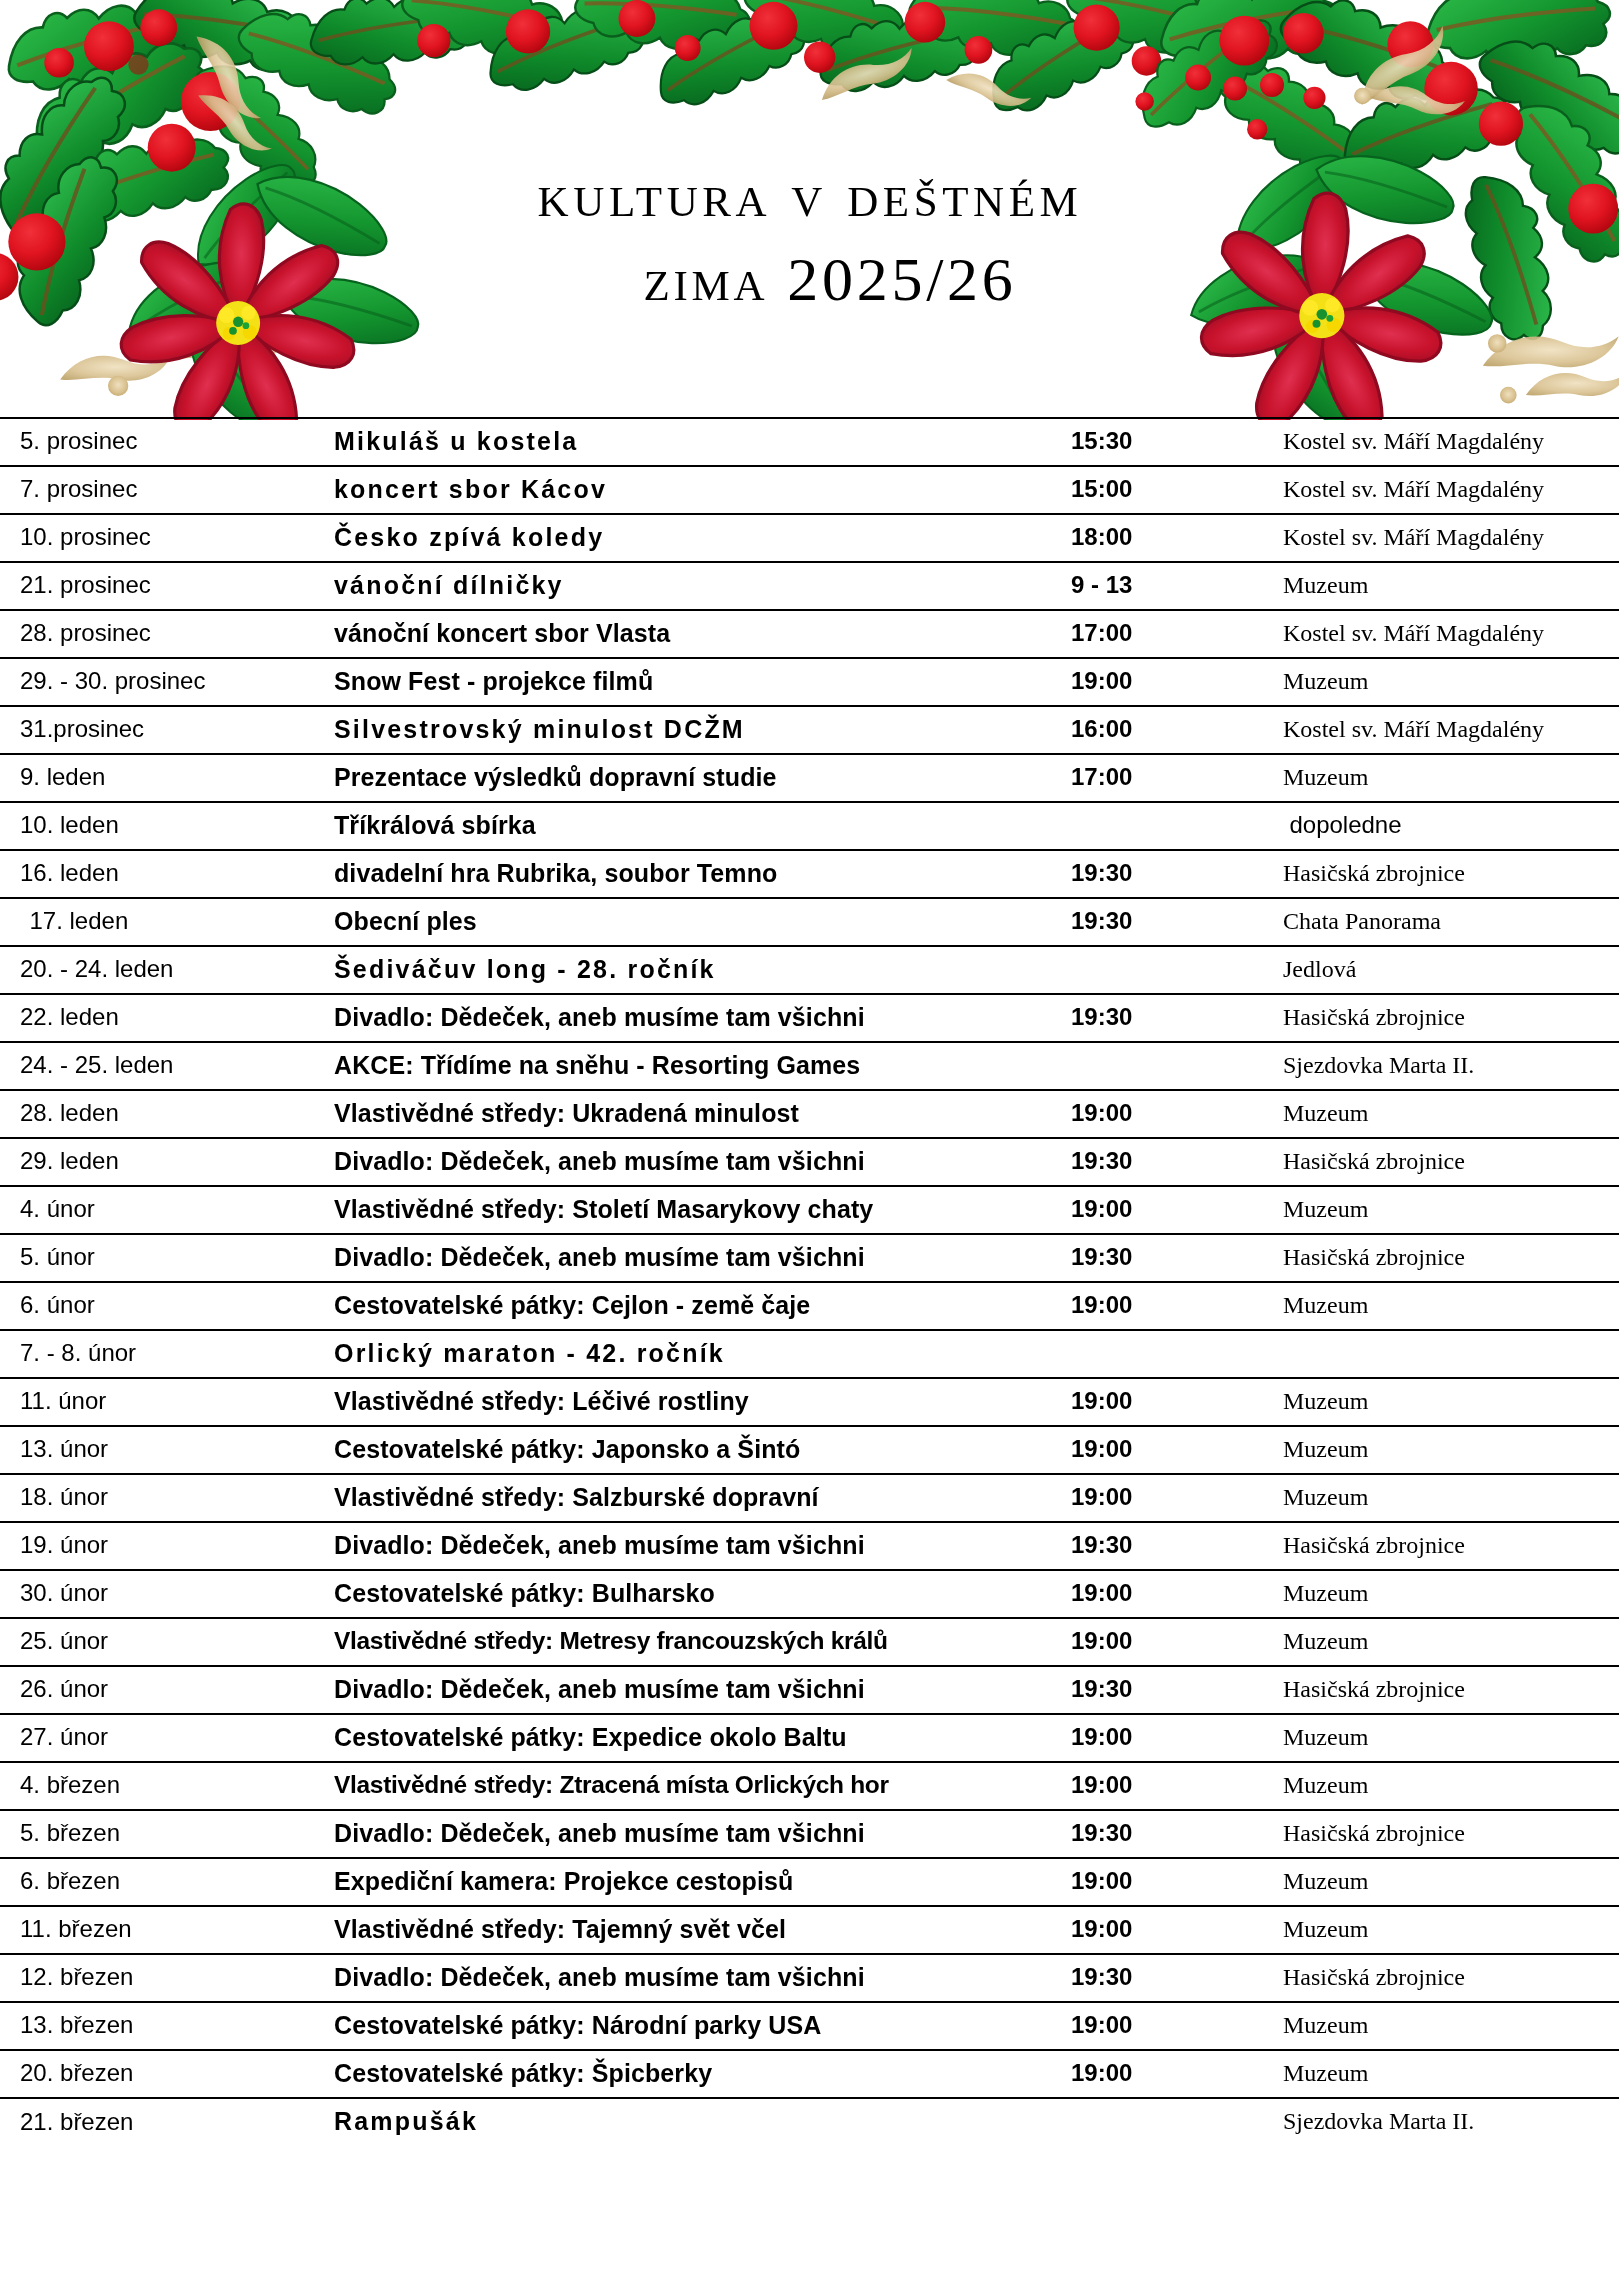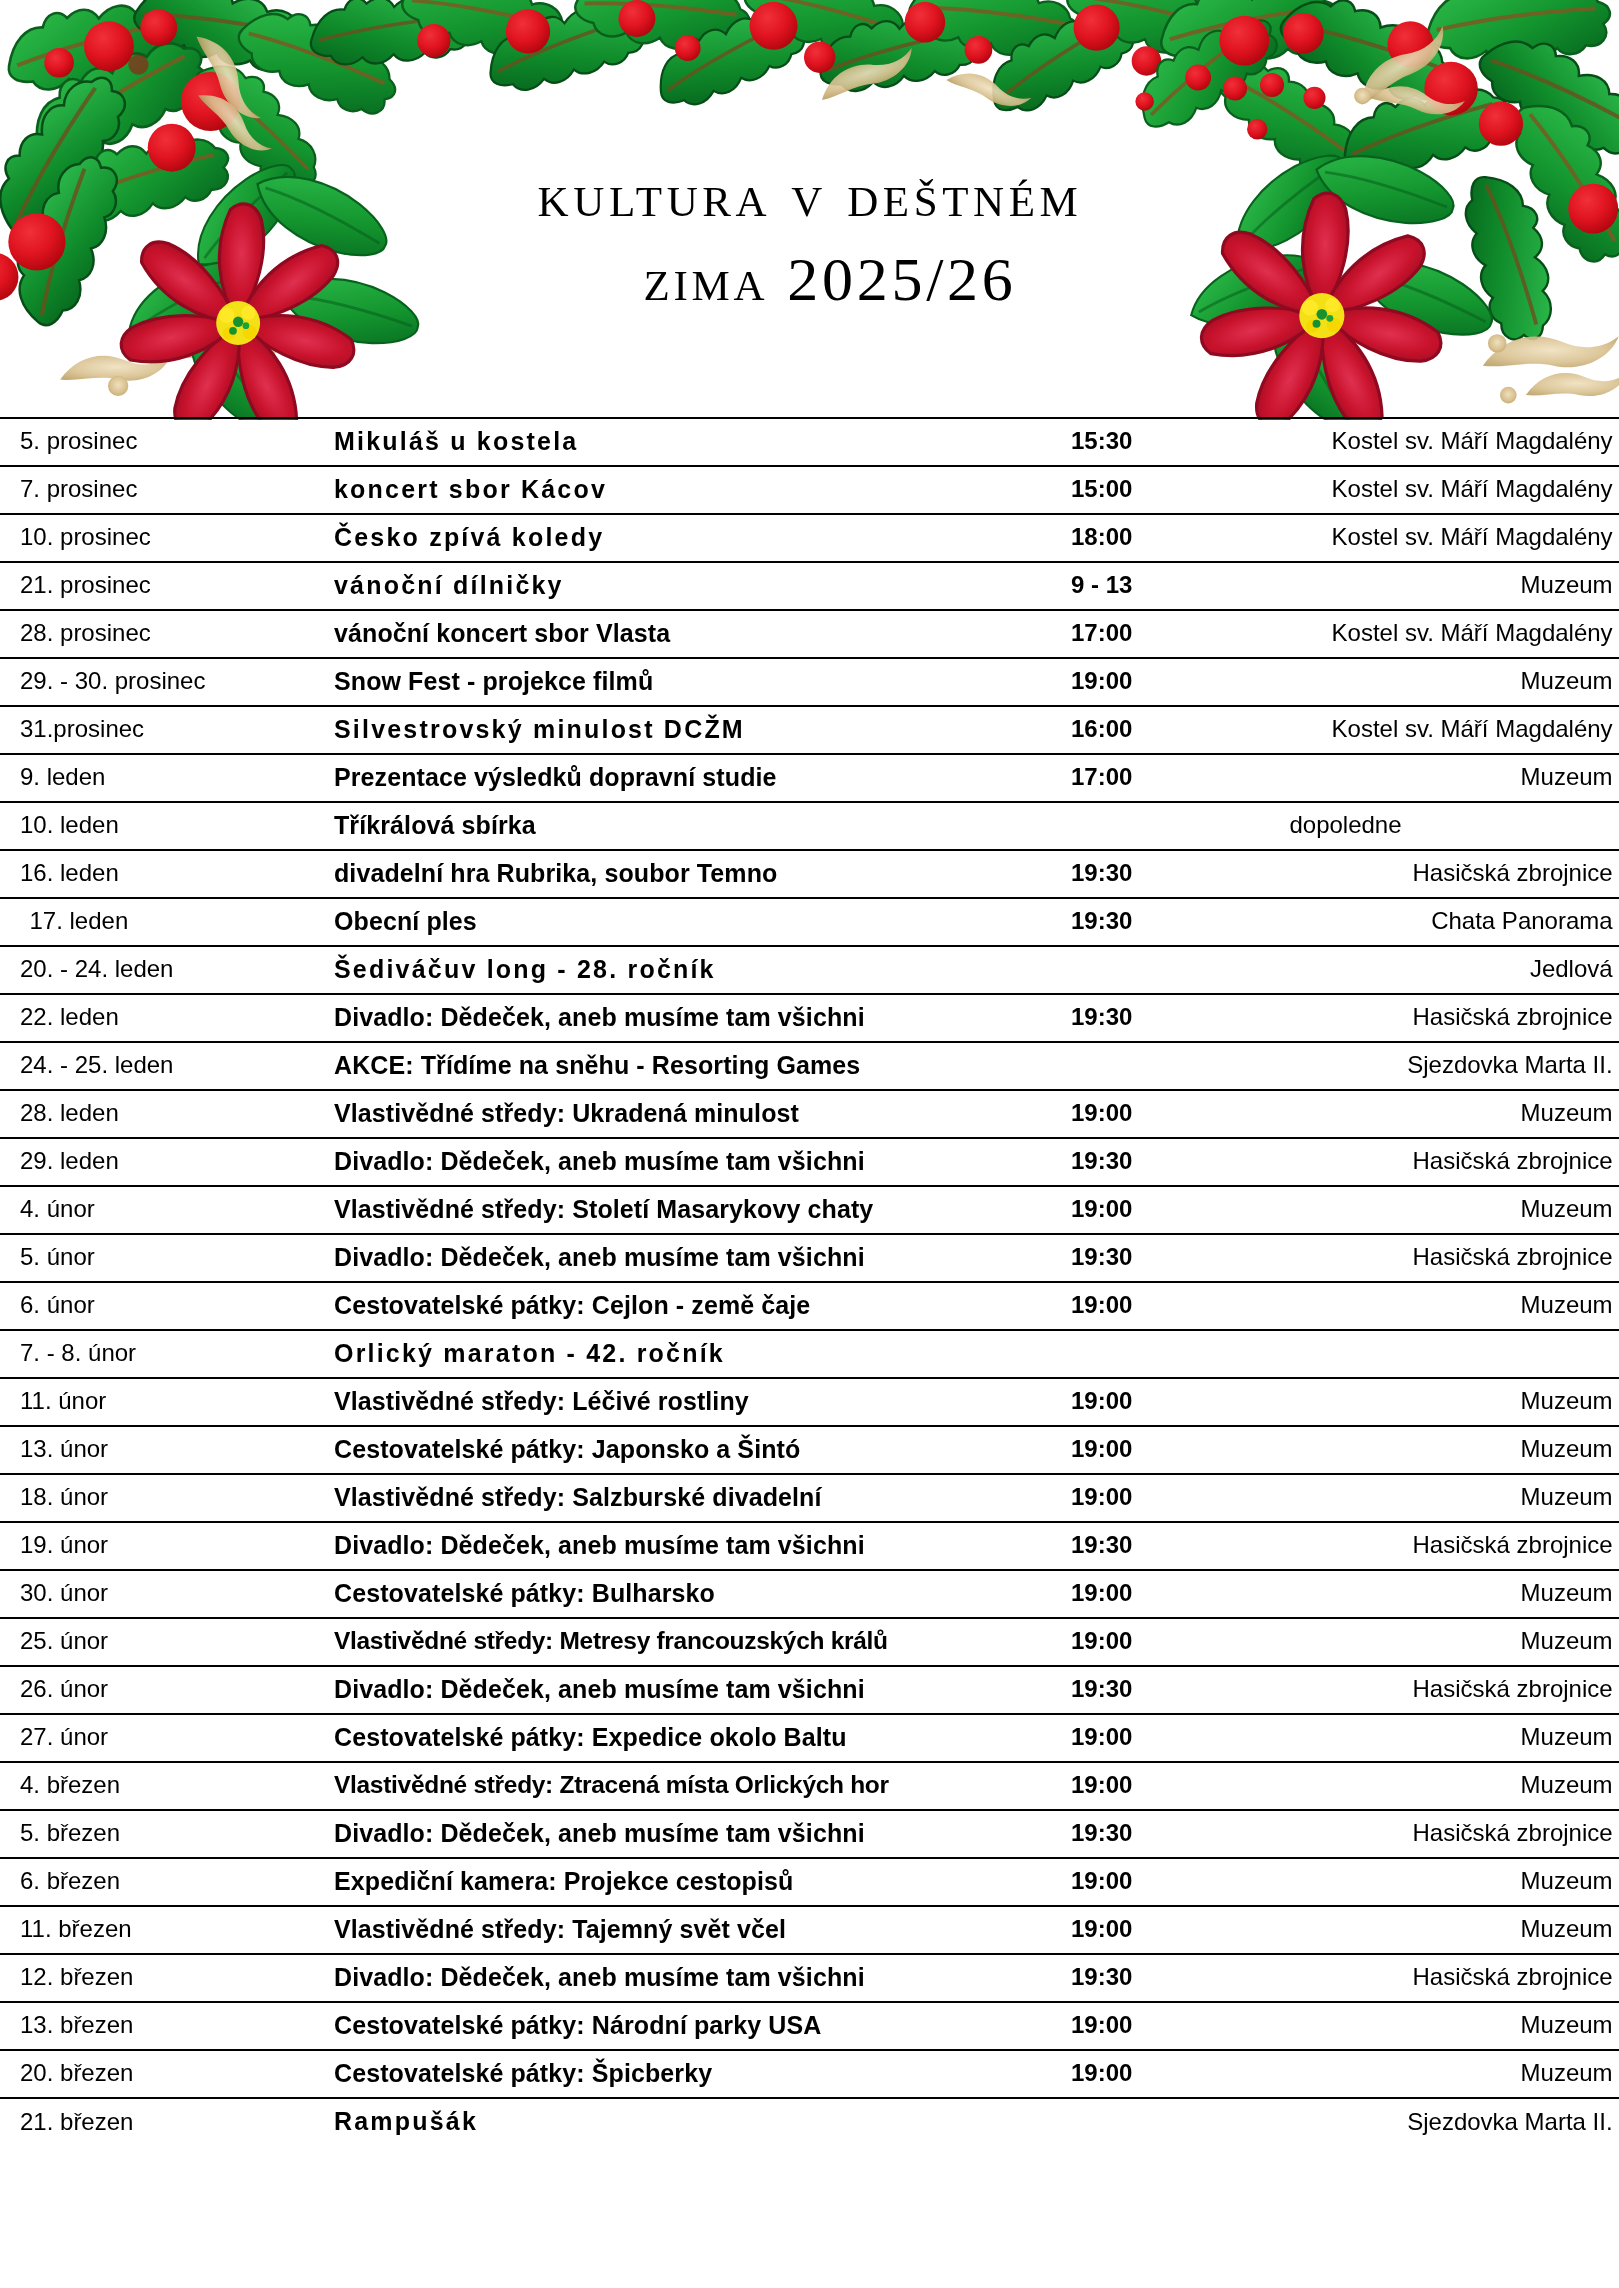--- a/index.html
+++ b/index.html
@@ -119,23 +119,24 @@
   .cell-time {
     font-size: 24px;
     font-weight: 700;
     text-align: left;
     white-space: nowrap;
   }
 
   .cell-place {
     font-size: 24px;
     font-weight: 400;
-    text-align: right;
+    text-align: left;
     white-space: nowrap;
     padding-right: 7.4px !important;
+    font-family: Liberation Serif, serif;
   }
 
   .cell-span {
     font-size: 24px;
     font-weight: 400;
     text-align: center;
     white-space: nowrap;
   }
 </style>
 </head>
@@ -473,21 +474,21 @@
         <td class="cell-place">Muzeum</td>
       </tr>
       <tr>
         <td class="cell-date">13. únor</td>
         <td class="cell-name">Cestovatelské pátky: Japonsko a Šintó</td>
         <td class="cell-time">19:00</td>
         <td class="cell-place">Muzeum</td>
       </tr>
       <tr>
         <td class="cell-date">18. únor</td>
-        <td class="cell-name">Vlastivědné středy: Salzburské divadelní</td>
+        <td class="cell-name">Vlastivědné středy: Salzburské dopravní</td>
         <td class="cell-time">19:00</td>
         <td class="cell-place">Muzeum</td>
       </tr>
       <tr>
         <td class="cell-date">19. únor</td>
         <td class="cell-name">Divadlo: Dědeček, aneb musíme tam všichni</td>
         <td class="cell-time">19:30</td>
         <td class="cell-place">Hasičská zbrojnice</td>
       </tr>
       <tr>

